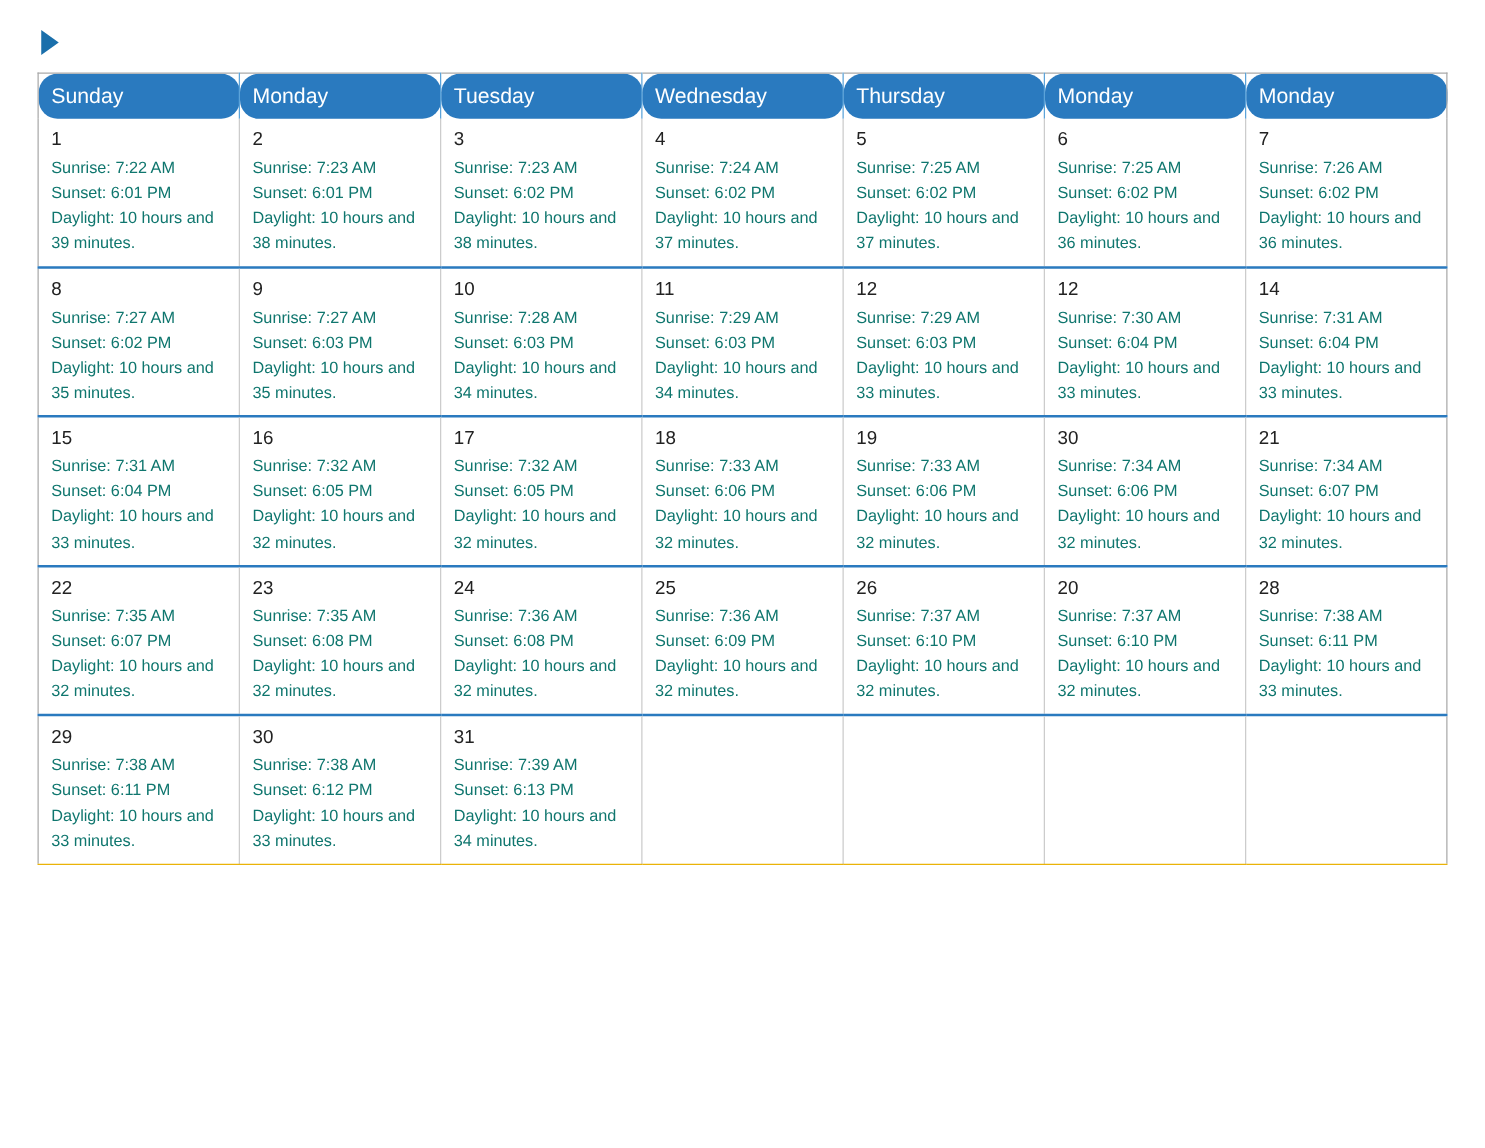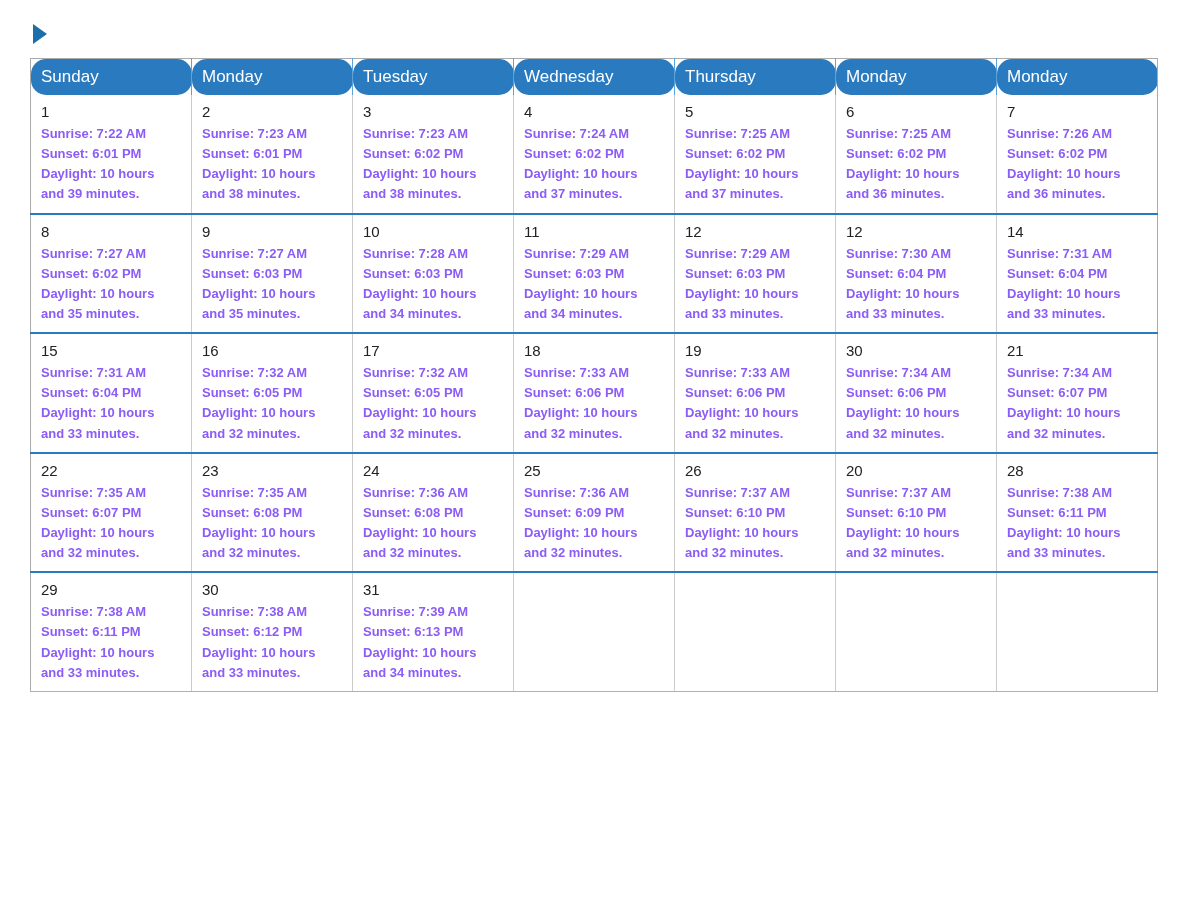--- a/index.html
+++ b/index.html
@@ -97,23 +97,22 @@
     }
     .day-num {
       font-size: 15px;
       font-weight: normal;
       display: block;
       margin-bottom: 4px;
       color: #222;
     }
     .day-info {
       font-size: 13px;
-      color: #8b5cf6;
+      color: #0f766e;
       line-height: 1.55;
-      font-weight: bold;
     }
     .empty-cell {
       background: #fff;
     }
   </style>
 </head>
 <body>
 
 <div class="header">
   <div class="logo">

